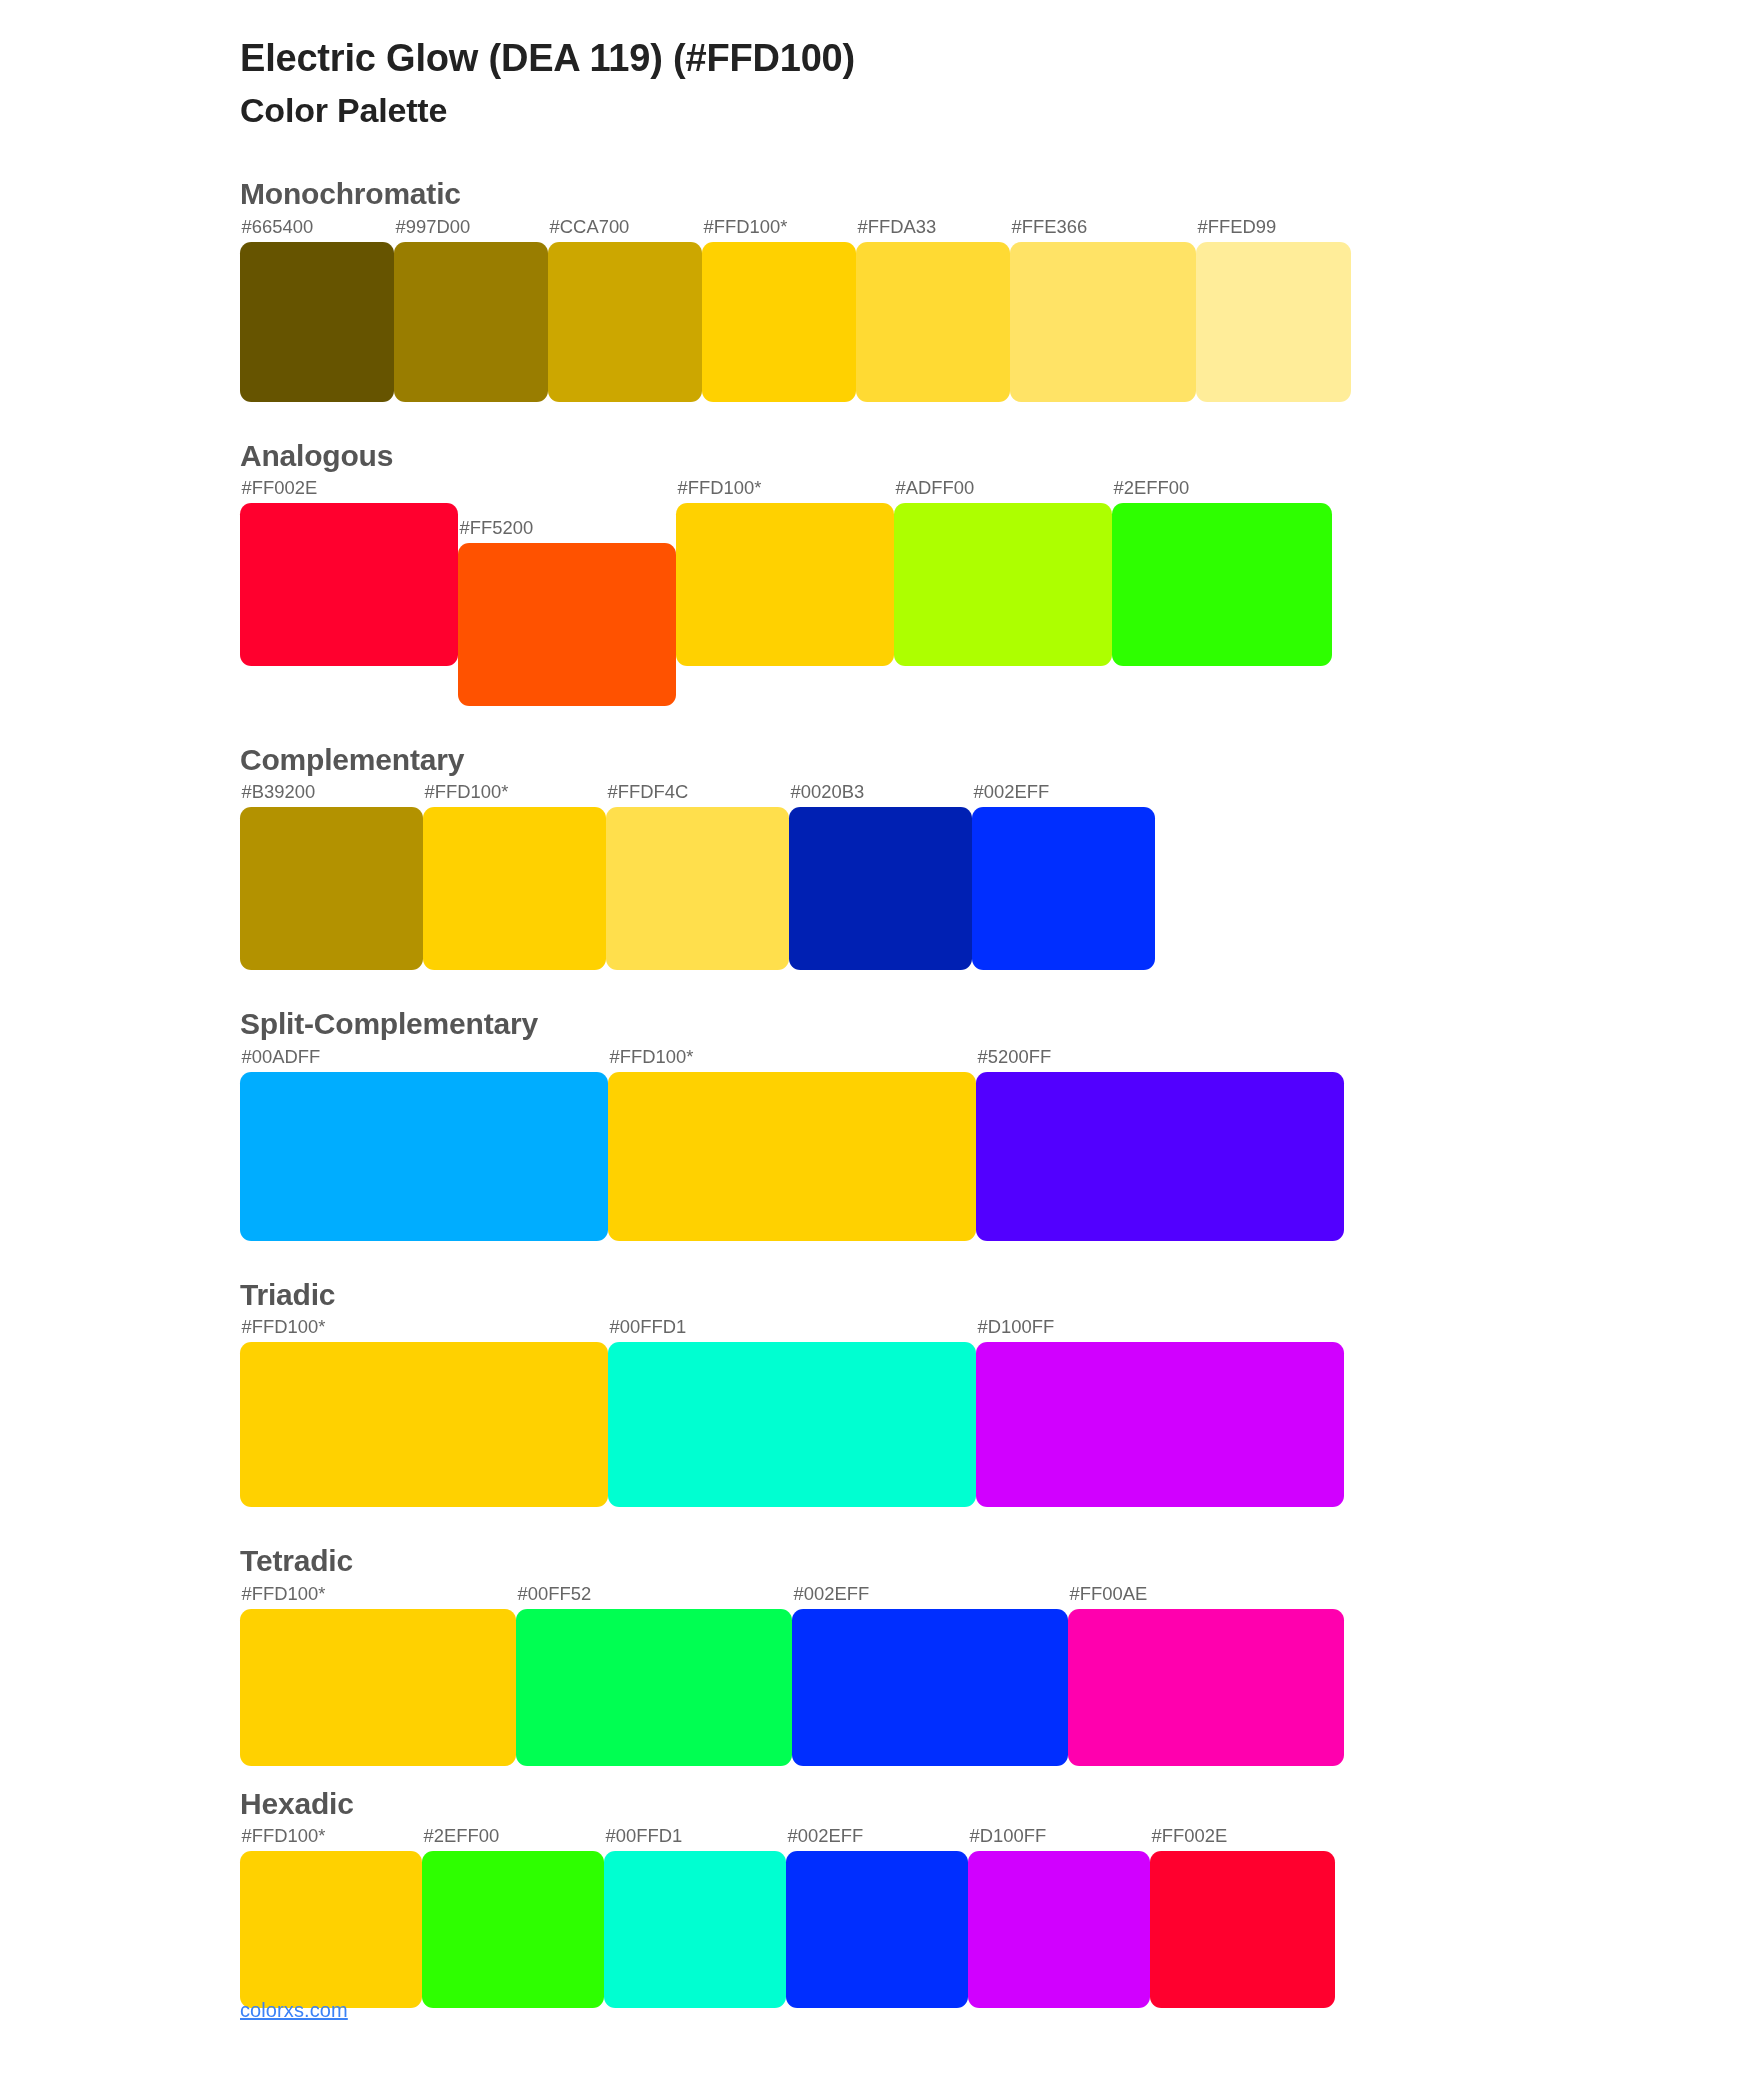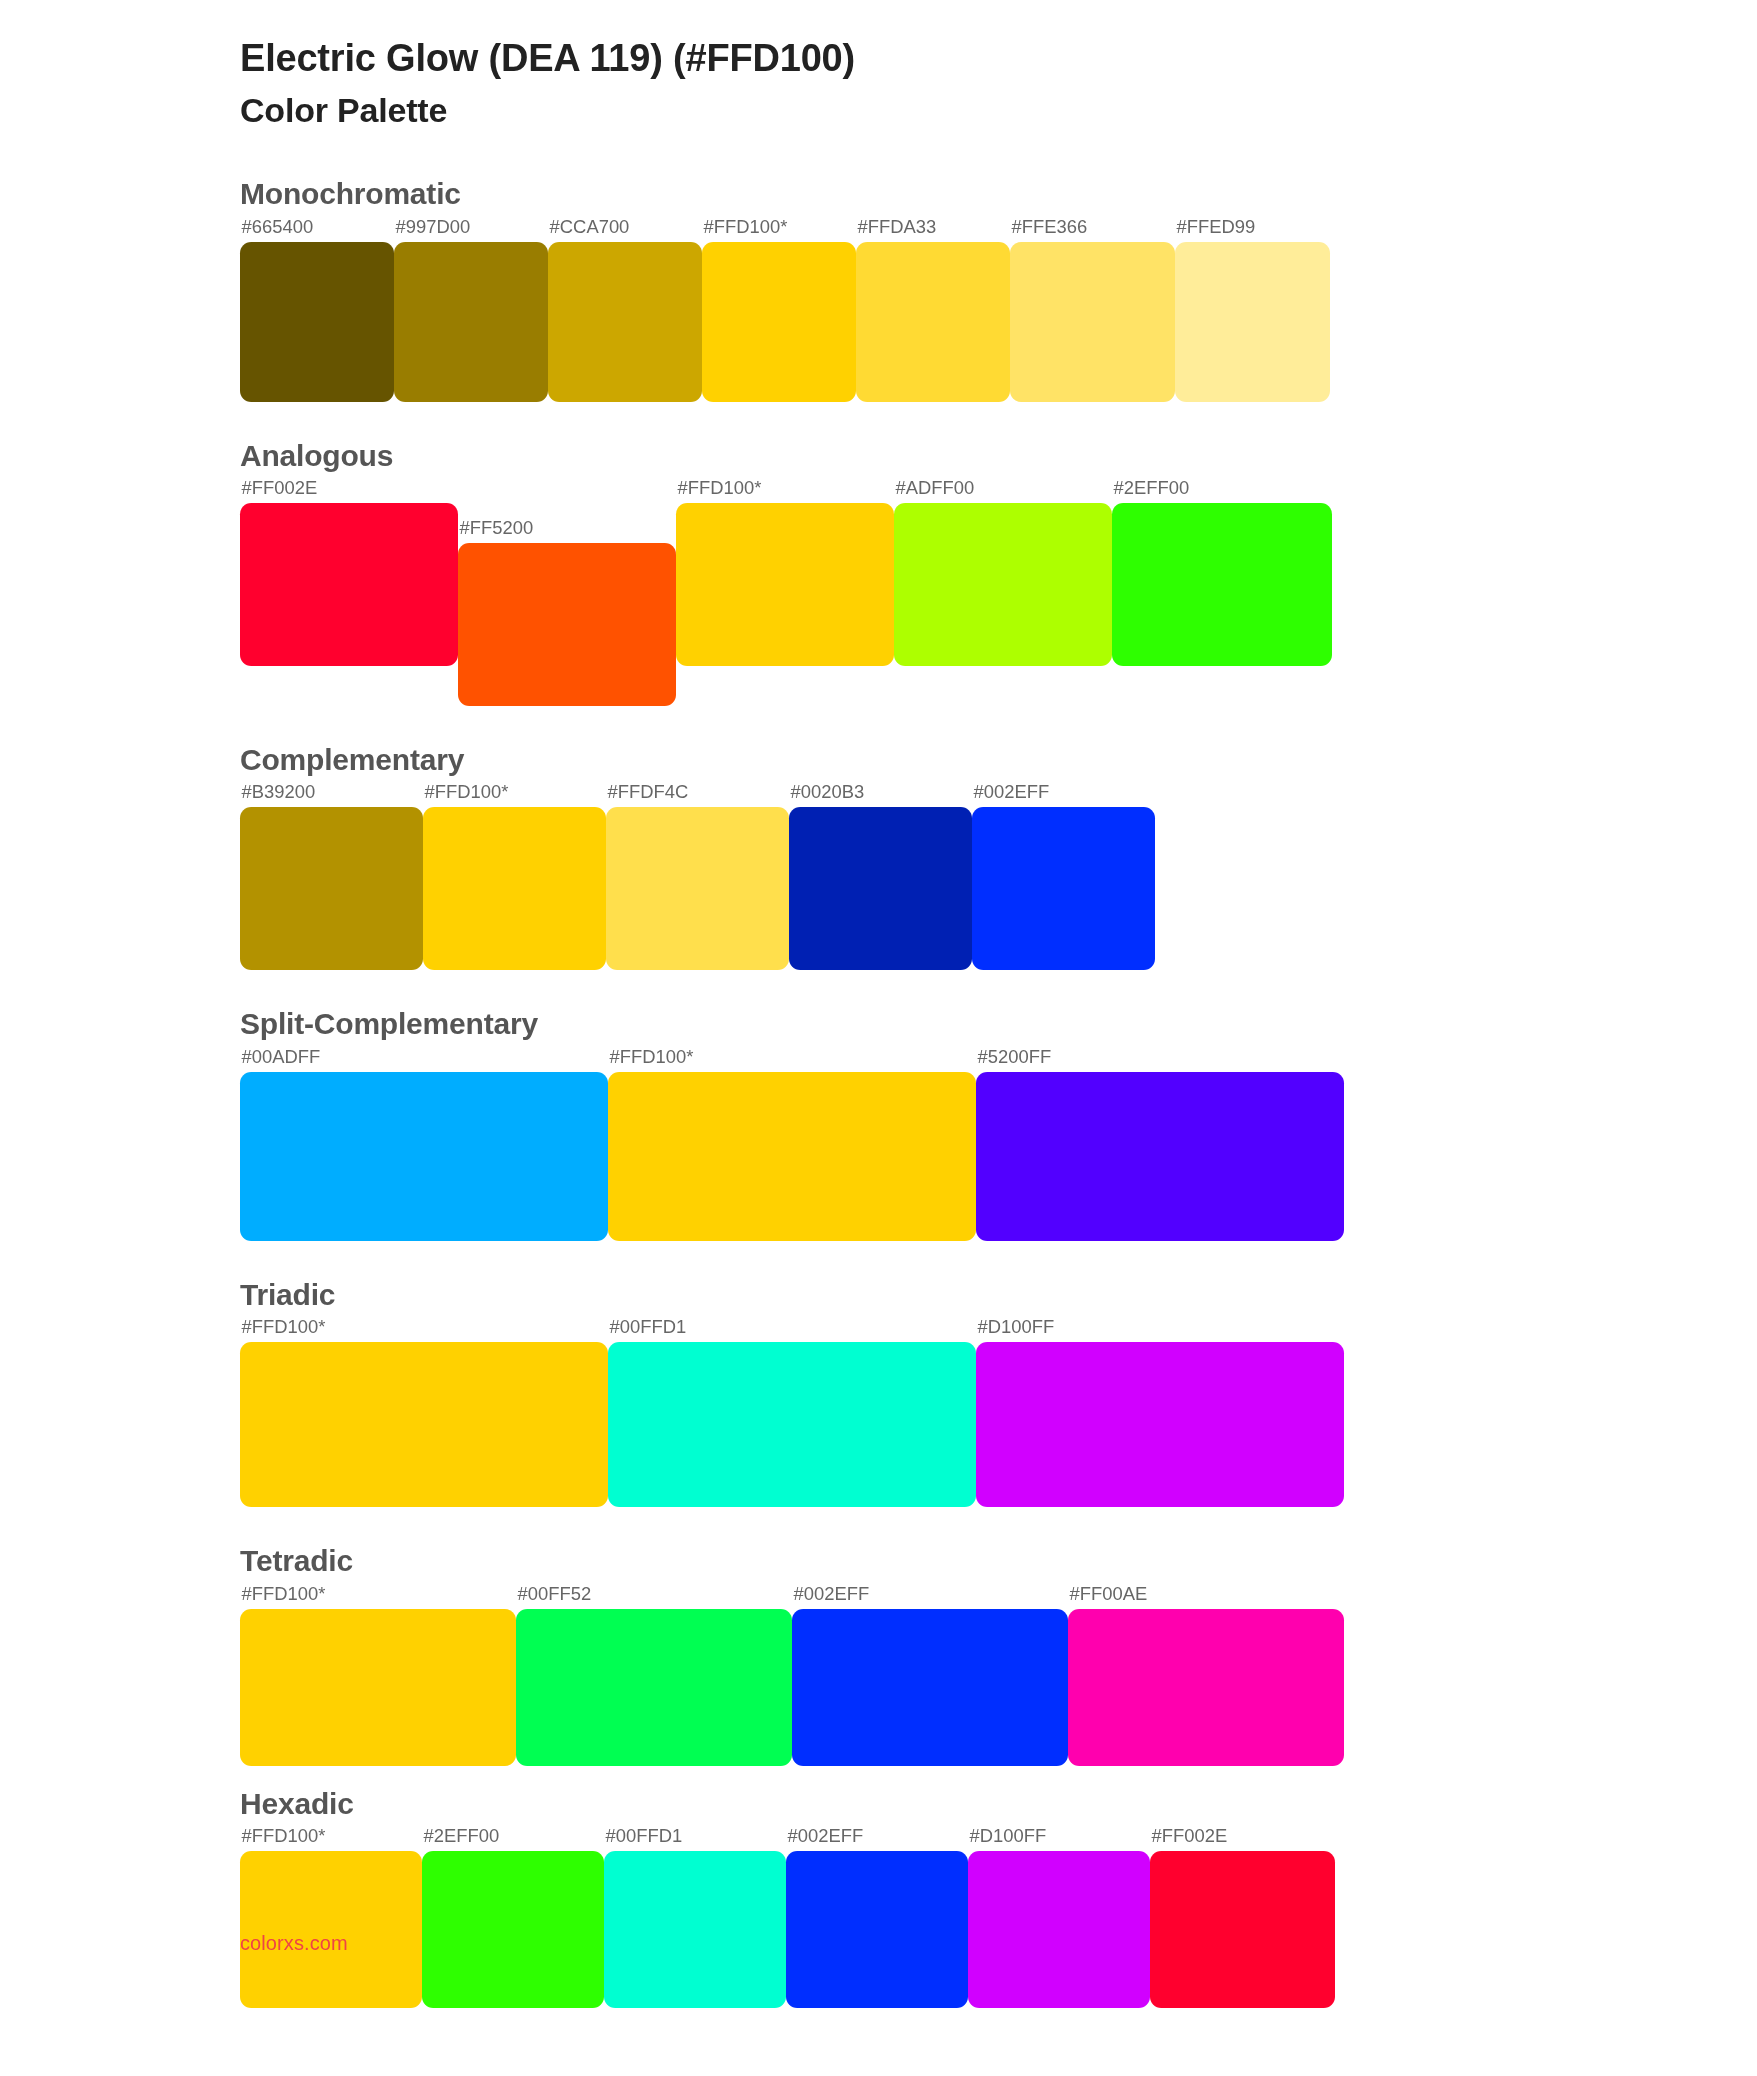--- a/index.html
+++ b/index.html
@@ -101,25 +101,26 @@
   .s-complementary .swatch-chip { height: 163px; }
   .s-split .swatch-chip         { height: 169px; }
   .s-triadic .swatch-chip       { height: 165px; }
   .s-tetradic .swatch-chip      { height: 157px; }
   .s-hexadic .swatch-chip       { height: 157px; }
 
   
   .footer {
     position: absolute;
     left: 240px;
-    top: 1932px;
+    top: 1999px;
     font-size: 20px;
-    color: #ef4444;
+    color: #3b82f6;
     letter-spacing: 0.1px;
     white-space: nowrap;
+    text-decoration: underline;
   }
 </style>
 </head>
 <body>
 
 <div class="page">
 
   <div class="header">
     <h1 class="title">Electric Glow (DEA 119) (#FFD100)</h1>
     <h2 class="subtitle">Color Palette</h2>
@@ -142,21 +143,21 @@
             <span class="swatch-chip" style="background: rgb(204, 167, 0);"></span>
           </div>
           <div class="swatch" style="width: 154px;">
             <span class="swatch-label">#FFD100*</span>
             <span class="swatch-chip" style="background: rgb(255, 209, 0);"></span>
           </div>
           <div class="swatch" style="width: 154px;">
             <span class="swatch-label">#FFDA33</span>
             <span class="swatch-chip" style="background: rgb(255, 218, 51);"></span>
           </div>
-          <div class="swatch" style="width: 165px;">
+          <div class="swatch" style="width: 186px;">
             <span class="swatch-label">#FFE366</span>
             <span class="swatch-chip" style="background: rgb(255, 227, 102);"></span>
           </div>
           <div class="swatch" style="width: 155px;">
             <span class="swatch-label">#FFED99</span>
             <span class="swatch-chip" style="background: rgb(255, 237, 153);"></span>
           </div>
         </div>
       </div>
       <div class="section s-analogous">

